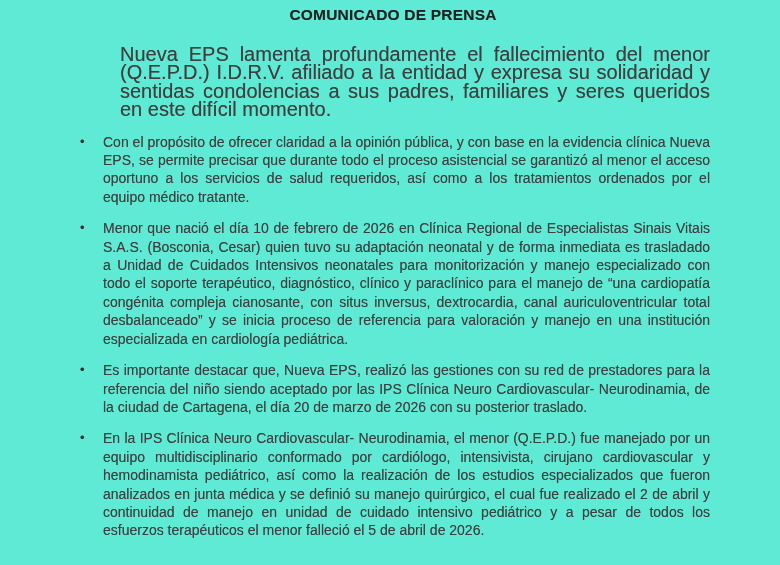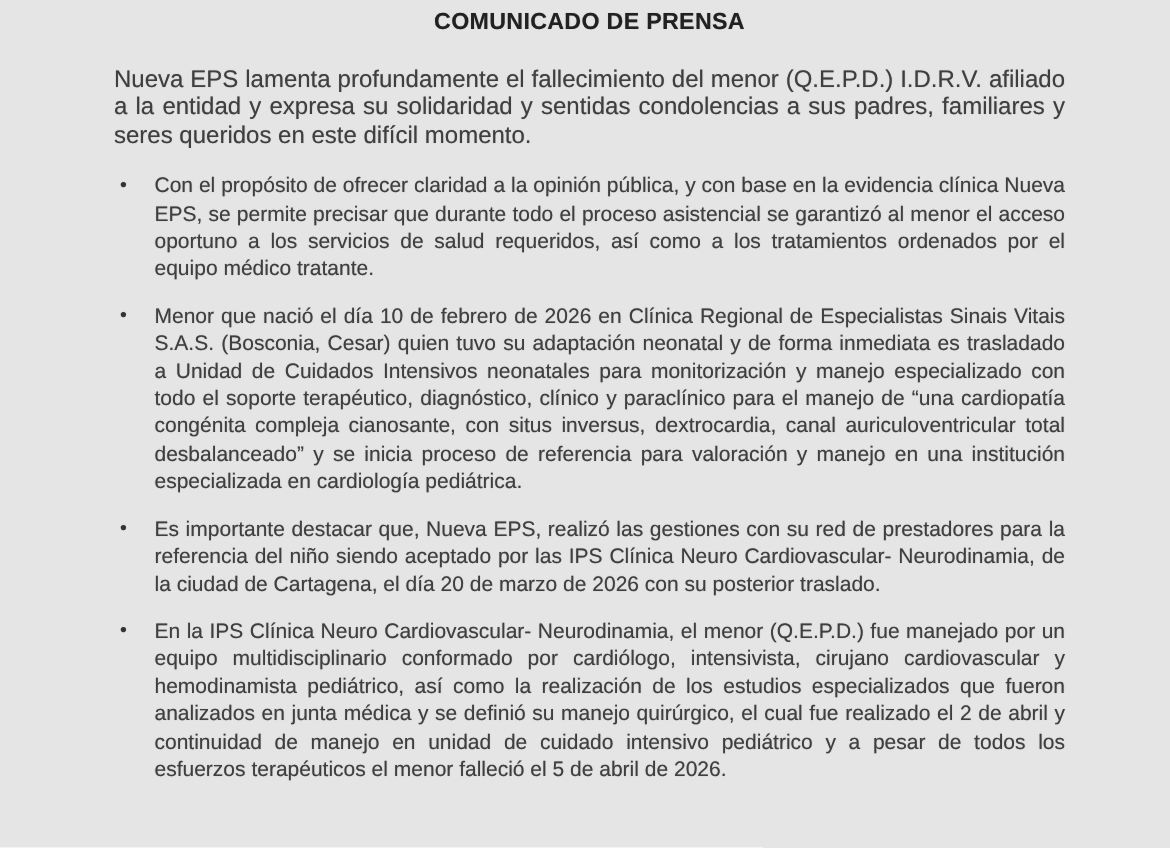--- a/index.html
+++ b/index.html
@@ -3,43 +3,44 @@
 <meta charset="utf-8">
 <style>
   * { margin: 0; padding: 0; box-sizing: border-box; }
   html, body { background: #ffffff; }
 
   .page {
     position: relative;
     width: 780px;
     height: 565px;
     overflow: hidden;
-    background: #e5e5e5;
+    background: #5eead4;
     font-family: "Liberation Sans", "DejaVu Sans", sans-serif;
     color: #3f3f3f;
     padding: 6px 70px 0 76px;
     text-shadow: 0 0 0.6px rgba(70,70,70,0.55);
   }
 
   .title {
     font-size: 15.5px;
     line-height: 18px;
     font-weight: bold;
     text-align: center;
     color: #212121;
     letter-spacing: 0.2px;
     margin-bottom: 21px;
     font-family: "Liberation Sans", "DejaVu Sans", sans-serif;
   }
 
   .intro {
-    font-size: 16px;
+    font-size: 20px;
     line-height: 18.4px;
     text-align: justify;
     margin-bottom: 14px;
+    margin-left: 44px;
   }
 
   .bullet-list { display: block; }
 
   .bullet {
     position: relative;
     padding-left: 27px;
     font-size: 14px;
     line-height: 18.4px;
     text-align: justify;

